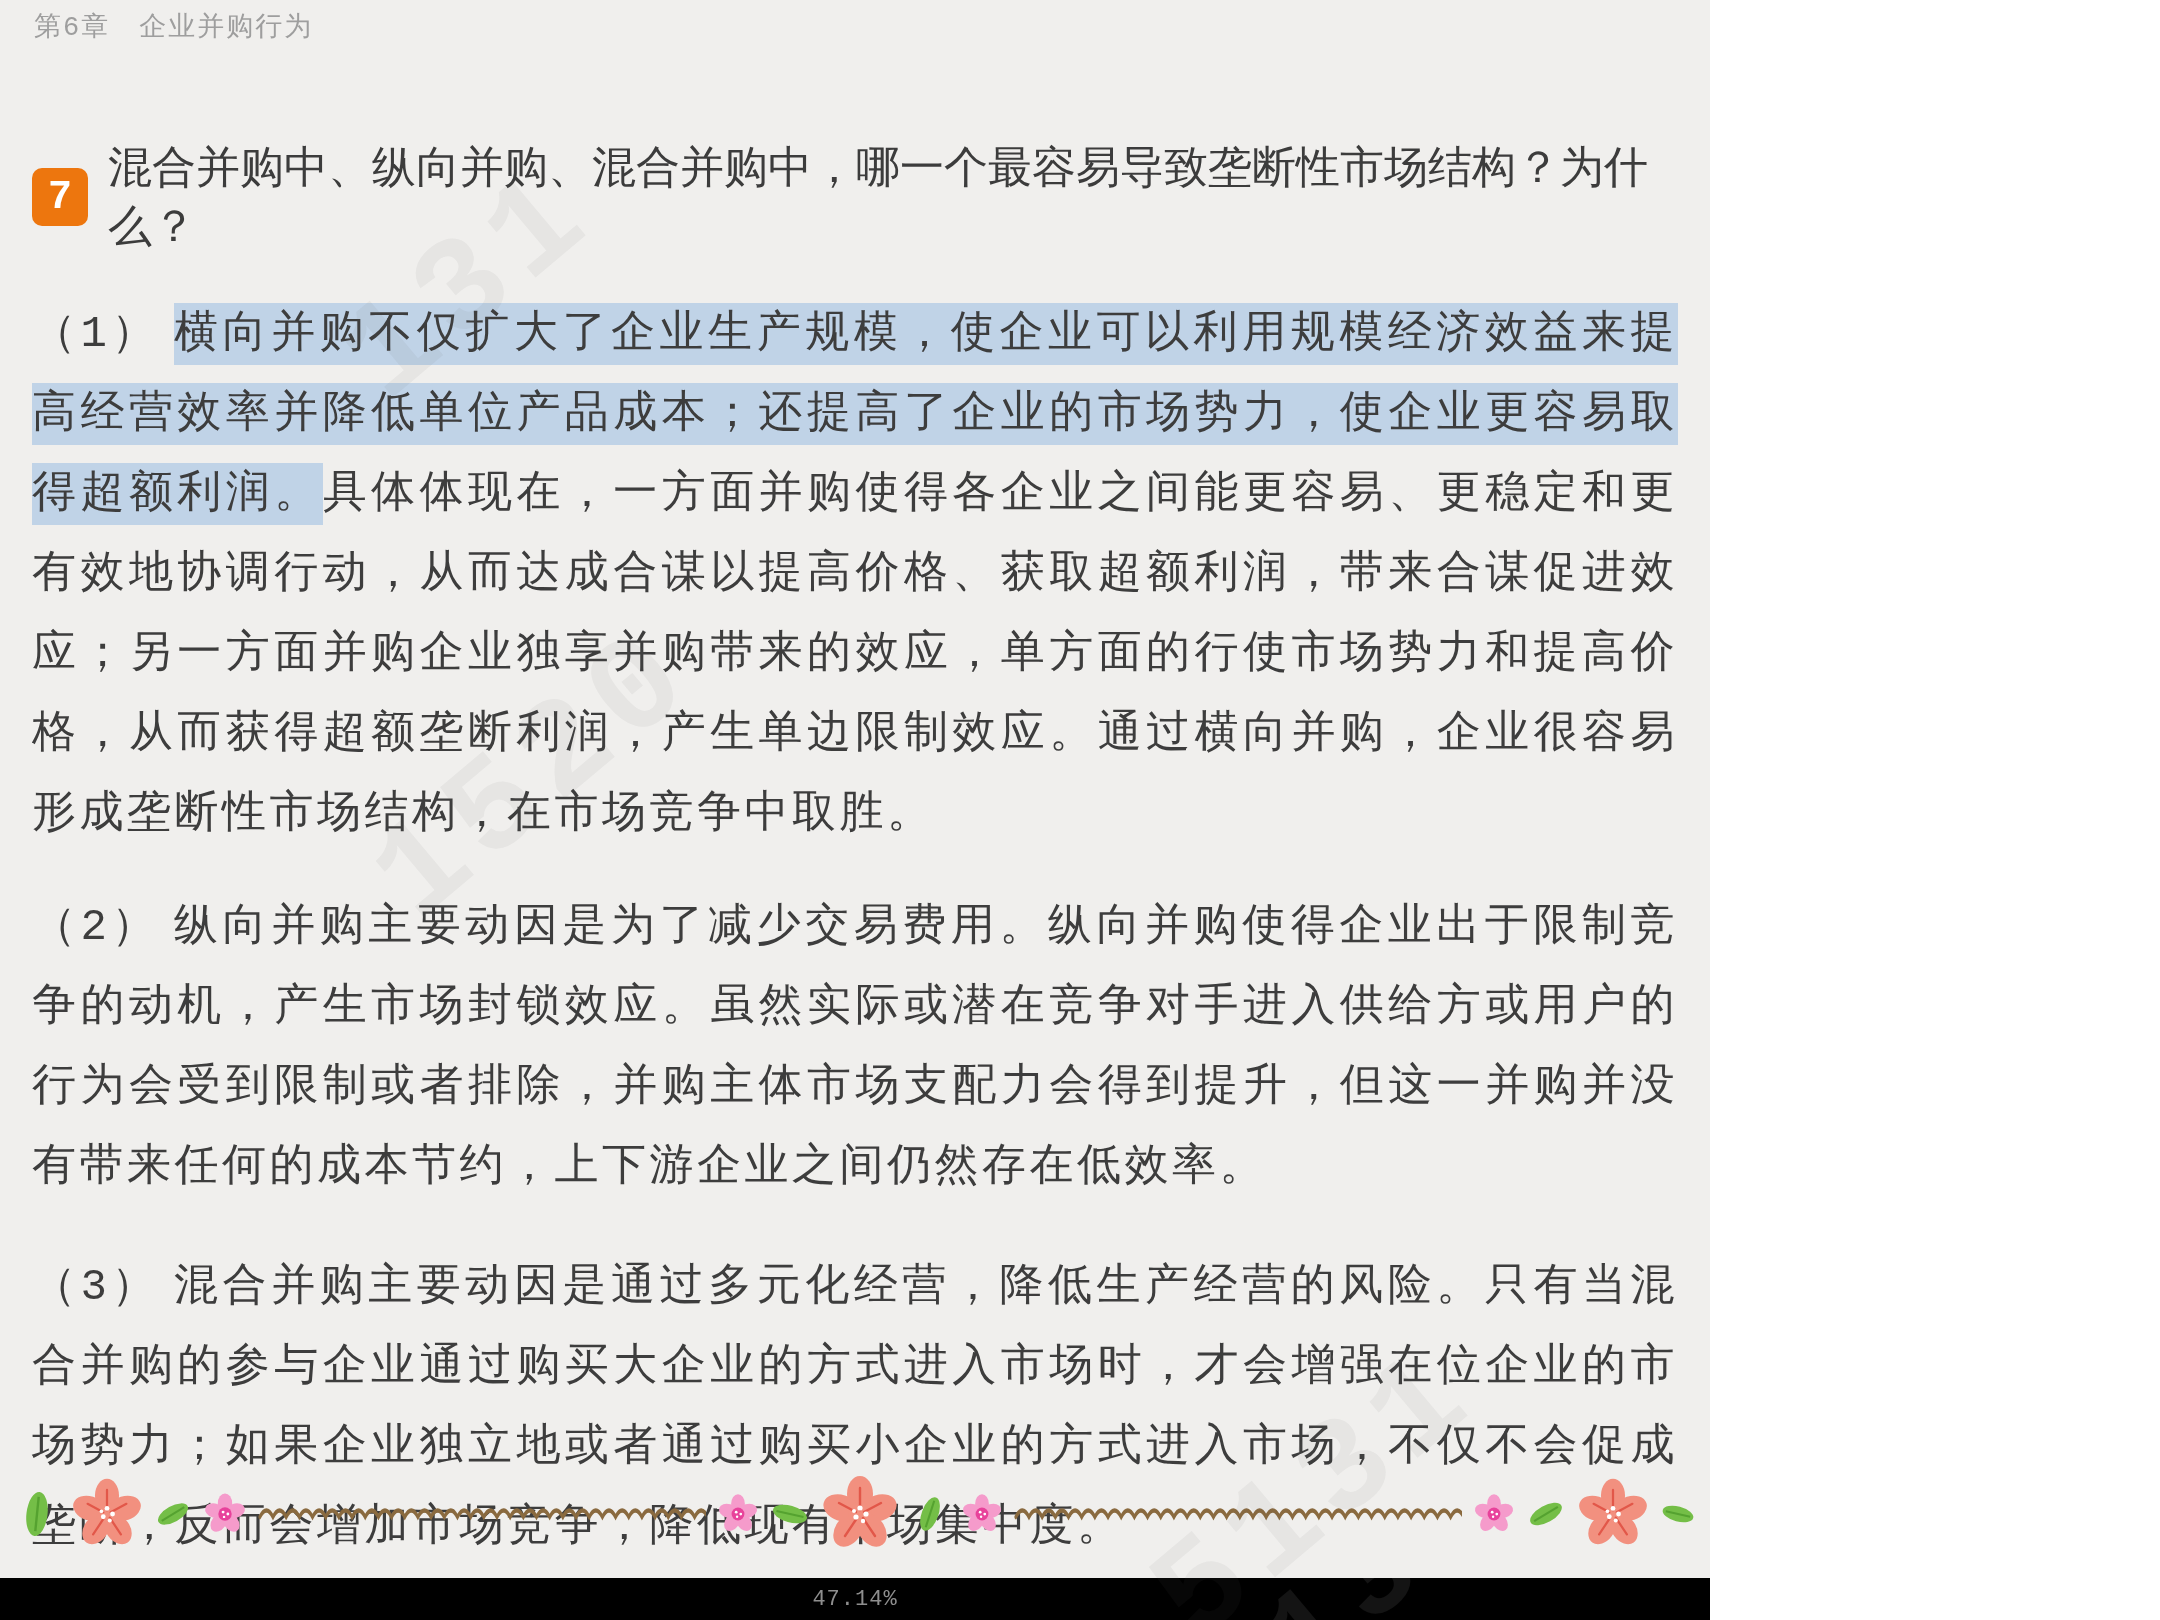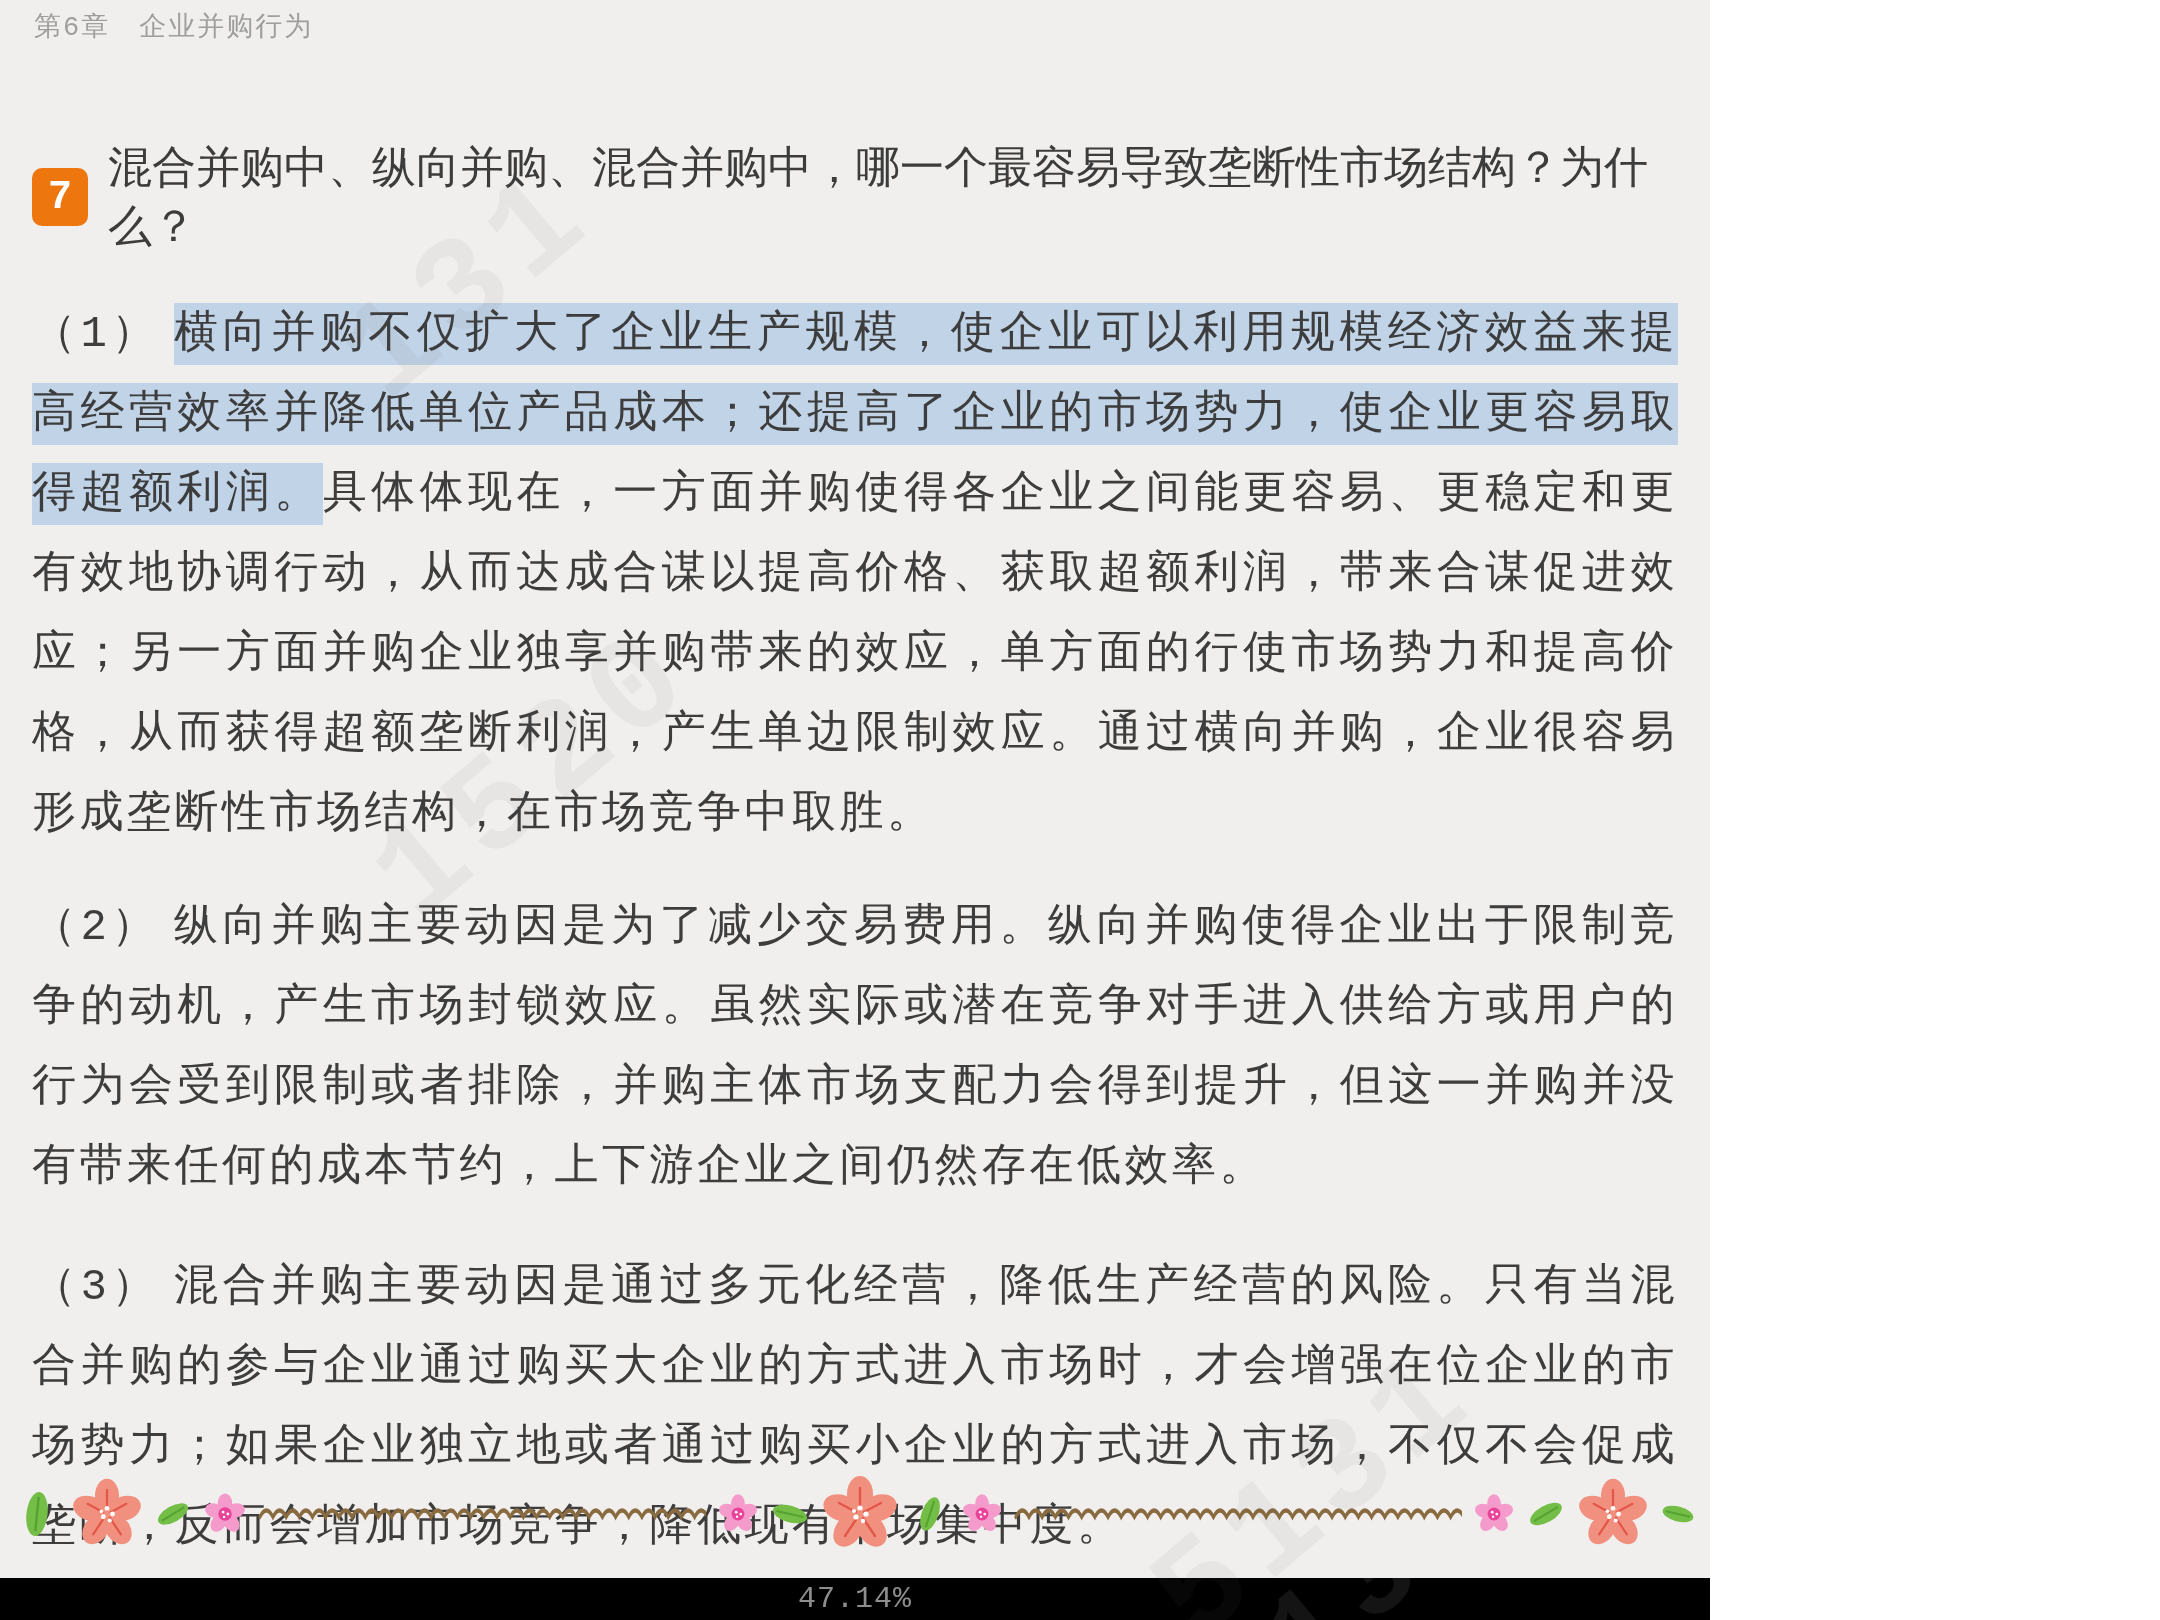--- a/index.html
+++ b/index.html
@@ -64,21 +64,21 @@
   .rot-a{transform:rotate(-28deg);}
   .rot-b{transform:rotate(26deg);}
   .rot-c{transform:rotate(70deg);}
   .rot-d{transform:rotate(-15deg);}
   
   .progress-bar{
     position:absolute;left:0;right:0;bottom:0;height:42px;
     background:#000000;overflow:hidden;
     display:flex;align-items:center;justify-content:center;
   }
-  .progress-text{font-size:30px;color:#8E8E8E;letter-spacing:1px;}
+  .progress-text{font-size:22px;color:#8E8E8E;letter-spacing:1px;}
   .wm-bar{
     position:absolute;left:1180px;top:-44px;
     font-size:120px;font-weight:700;letter-spacing:12px;
     color:rgba(255,255,255,0.08);transform:rotate(-40deg);
     pointer-events:none;
   }
 </style>
 </head>
 <body>
 

